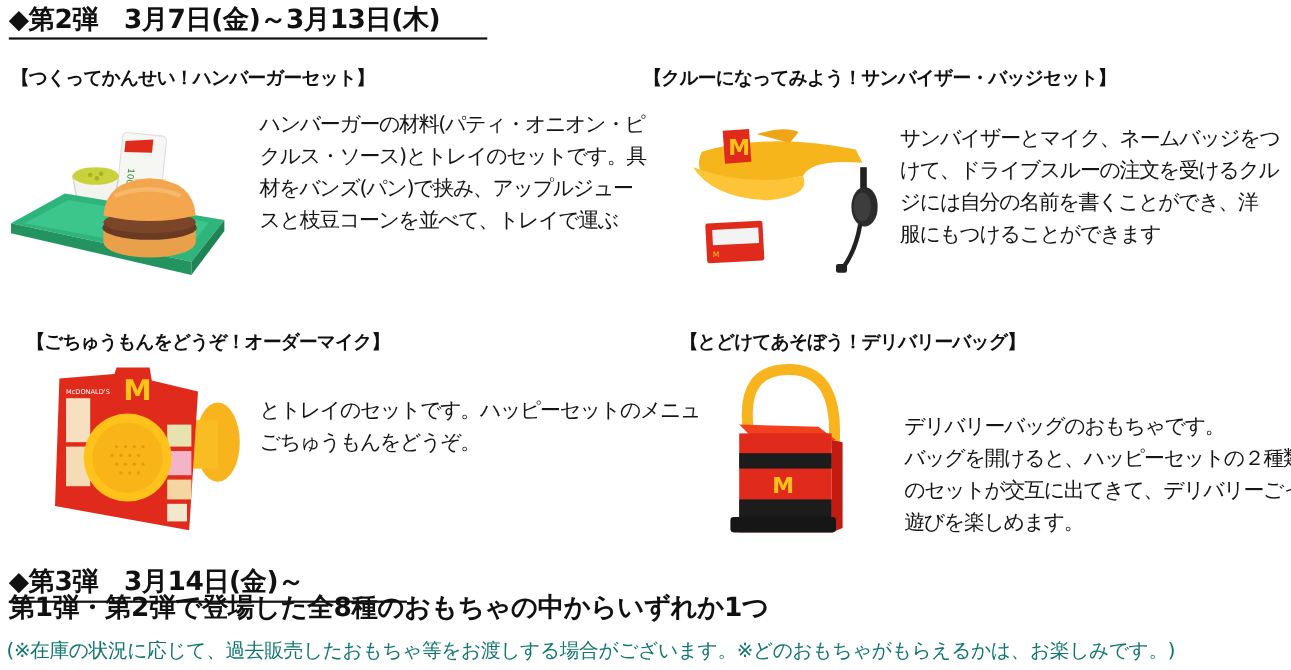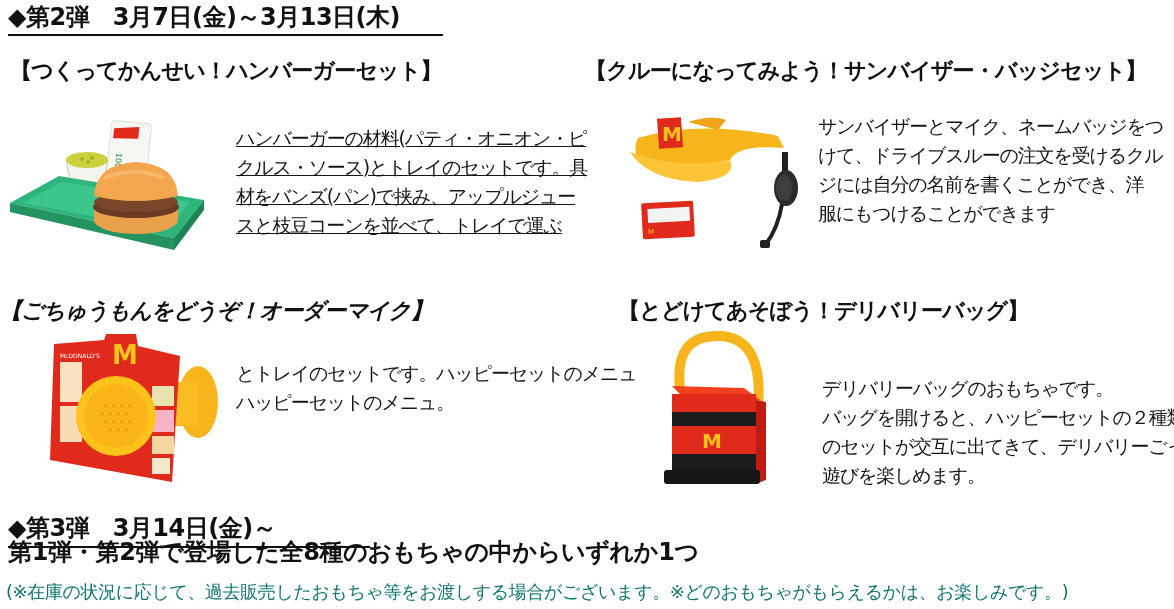--- a/index.html
+++ b/index.html
@@ -9,21 +9,21 @@
       color: #111111;
     }
     .abs { position: absolute; }
     .h-section {
       font-weight: bold; font-size: 24px; line-height: 30px; letter-spacing: -0.5px;
       white-space: nowrap;
       text-align: center;
     }
     .underline { position: absolute; height: 2px; background: #111; }
     .toy-title {
-      font-weight: bold; font-size: 22px; line-height: 22px; letter-spacing: -0.8px;
+      font-weight: bold; font-size: 17px; line-height: 22px; letter-spacing: -0.8px;
       white-space: nowrap;
     }
     .toy-desc {
       font-size: 19px; line-height: 29px; letter-spacing: -1.2px; color: #151515;
     }
     .toy-desc p { margin: 0; white-space: nowrap; }
     .img { position: absolute; }
     .subline {
       font-weight: bold; font-size: 24px; line-height: 30px; letter-spacing: -0.3px; white-space: nowrap;
     }
@@ -57,21 +57,21 @@
     <polygon points="18,95 58,74 186,94 164,122" fill="#3cc68c"></polygon>
 
     <ellipse cx="132" cy="112" rx="42" ry="14" fill="#e8a14a"></ellipse>
     <rect x="90" y="98" width="84" height="14" fill="#e8a14a"></rect>
     <ellipse cx="132" cy="99" rx="43" ry="11" fill="#6a3b22"></ellipse>
     <ellipse cx="132" cy="94" rx="42" ry="10" fill="#7a4528"></ellipse>
     <path d="M90 88 Q92 56 132 54 Q172 56 174 88 Q132 98 90 88 Z" fill="#f3a64e"></path>
     <path d="M100 70 Q132 58 160 70" stroke="#f8c57e" stroke-width="4" fill="none" opacity="0.6"></path>
   </svg>
 </div>
-<div class="abs toy-desc" style="left:236px; top:124px;text-decoration:underline;">
+<div class="abs toy-desc" style="left:236px; top:99px;">
   <p>ハンバーガーの材料(パティ・オニオン・ピ</p>
   <p>クルス・ソース)とトレイのセットです。具</p>
   <p>材をバンズ(パン)で挟み、アップルジュー</p>
   <p>スと枝豆コーンを並べて、トレイで運ぶ</p>
 </div>
 
 <div class="abs toy-title" style="left:585px; top:60px;">【クルーになってみよう！サンバイザー・バッジセット】</div>
 <div class="img" style="left:618px; top:108px; width:180px; height:150px;">
   <svg width="180" height="150" viewBox="0 0 180 150">
 
@@ -92,21 +92,21 @@
     <text x="30" y="126" font-size="7" fill="#ffc21a" font-family="DejaVu Sans, sans-serif">M</text>
   </svg>
 </div>
 <div class="abs toy-desc" style="left:818px; top:112px;">
   <p>サンバイザーとマイク、ネームバッジをつ</p>
   <p>けて、ドライブスルーの注文を受けるクル</p>
   <p>ジには自分の名前を書くことができ、洋</p>
   <p>服にもつけることができます</p>
 </div>
 
-<div class="abs toy-title" style="left:0; top:300px;font-style:italic;">【ごちゅうもんをどうぞ！オーダーマイク】</div>
+<div class="abs toy-title" style="left:24px; top:300px;">【ごちゅうもんをどうぞ！オーダーマイク】</div>
 <div class="img" style="left:40px; top:332px; width:185px; height:160px;">
   <svg width="185" height="160" viewBox="0 0 185 160">
 
     <ellipse cx="158" cy="70" rx="20" ry="36" fill="#f7b41c"></ellipse>
     <rect x="120" y="50" width="38" height="44" fill="#f9bc22"></rect>
 
     <polygon points="14,12 64,8 66,2 96,2 98,14 140,24 132,150 10,128" fill="#e02a1c"></polygon>
     <text x="72" y="32" font-size="26" font-weight="bold" fill="#ffc21a" font-family="DejaVu Sans, sans-serif">M</text>
     <text x="20" y="26" font-size="6" fill="#fff" font-family="DejaVu Sans, sans-serif">McDONALD'S</text>
     <rect x="20" y="30" width="22" height="40" fill="#f6e0c0"></rect>
@@ -132,21 +132,21 @@
         <circle cx="82" cy="90" r="1.5"></circle>
         <circle cx="90" cy="90" r="1.5"></circle>
       <circle cx="70" cy="98" r="1.5"></circle>
         <circle cx="78" cy="98" r="1.5"></circle>
         <circle cx="86" cy="98" r="1.5"></circle>
     </g>
   </svg>
 </div>
 <div class="abs toy-desc" style="left:236px; top:359px;">
   <p>とトレイのセットです。ハッピーセットのメニュ</p>
-  <p>ハッピーセットのメニュ。</p>
+  <p>ごちゅうもんをどうぞ。</p>
 </div>
 
 <div class="abs toy-title" style="left:618px; top:300px;">【とどけてあそぼう！デリバリーバッグ】</div>
 <div class="img" style="left:652px; top:330px; width:130px; height:170px;">
   <svg width="130" height="170" viewBox="0 0 130 170">
 
     <path d="M28 58 Q22 4 68 6 Q112 8 106 78" stroke="#f7b41c" stroke-width="10" fill="none"></path>
 
     <polygon points="20,56 92,58 108,70 34,70" fill="#f2401e"></polygon>
     <rect x="20" y="64" width="84" height="90" fill="#e02a1c"></rect>

